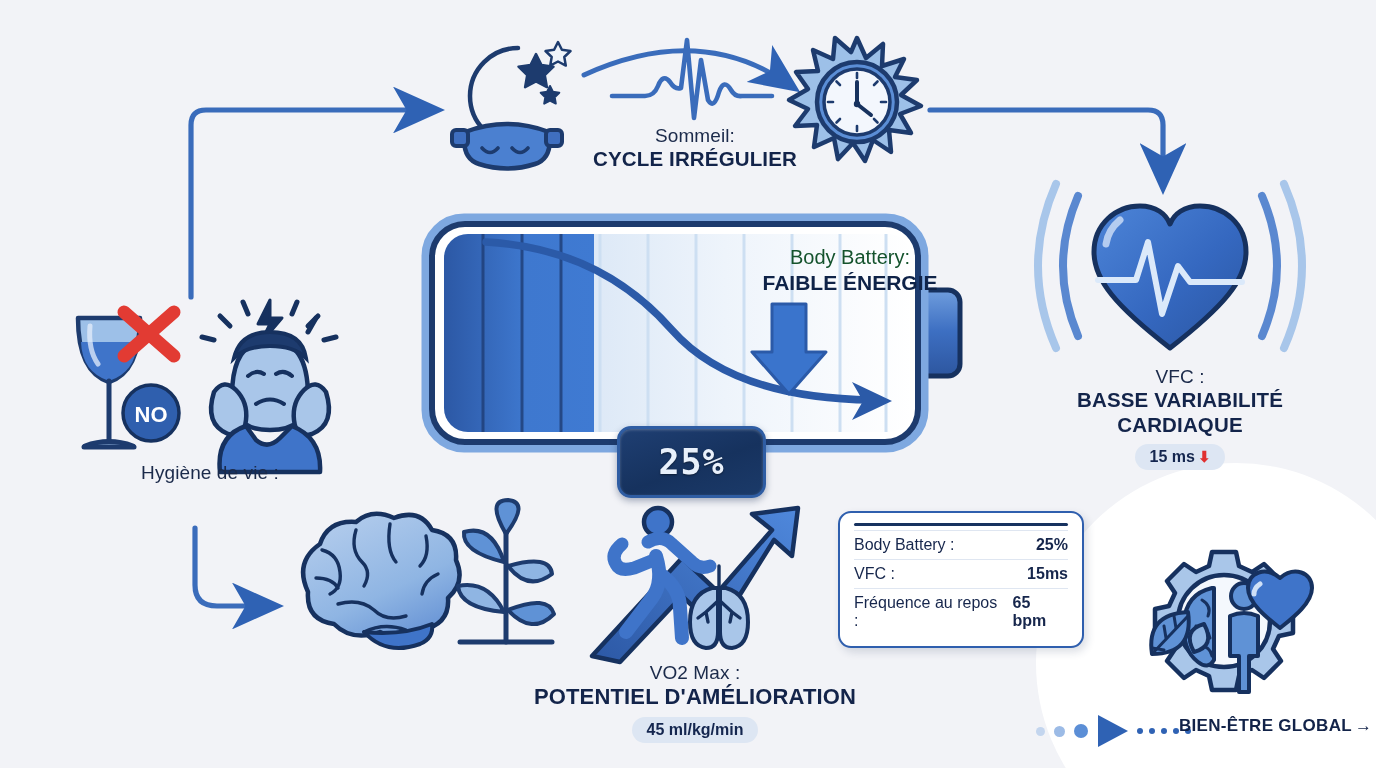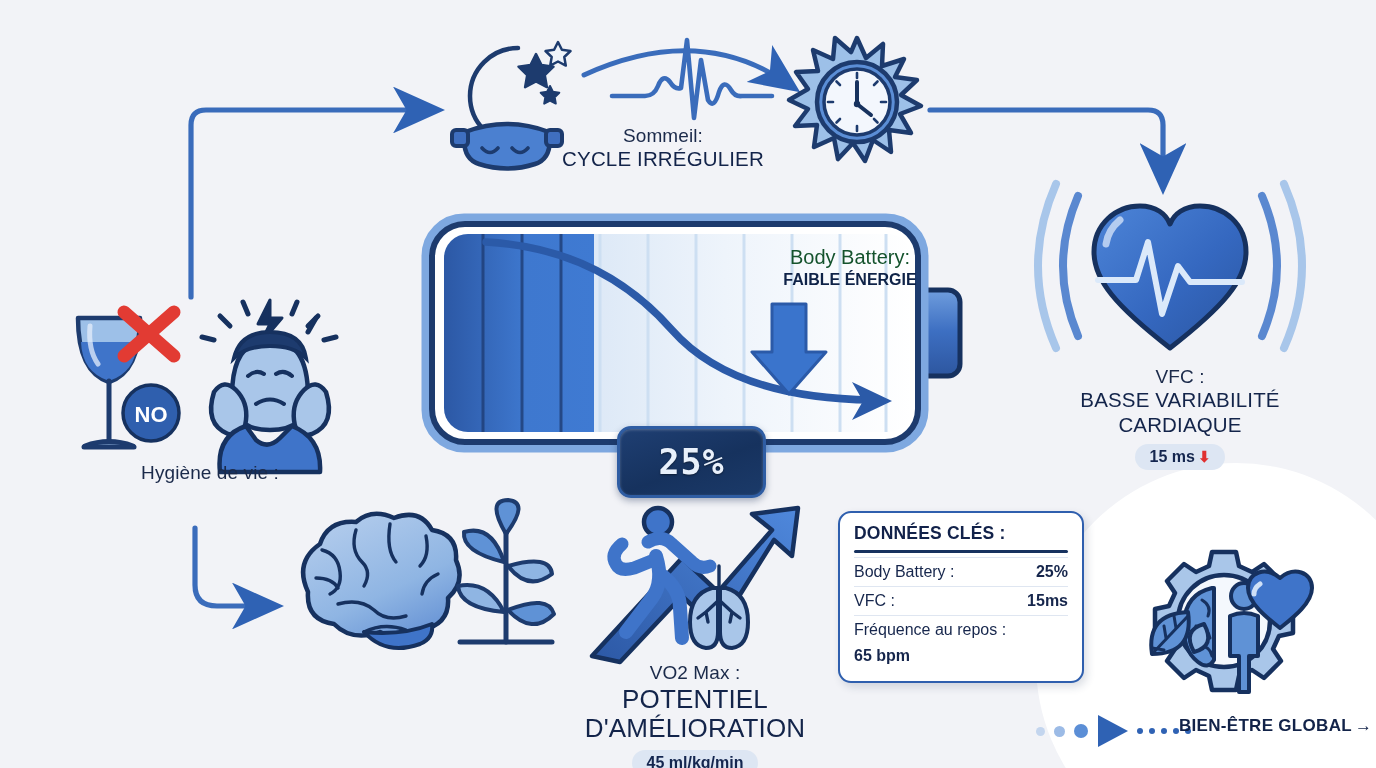--- a/index.html
+++ b/index.html
@@ -10,36 +10,36 @@
     color:#14213d;
     position:relative;
   }
   .stage{position:absolute;inset:0;}
   .abs{position:absolute;}
   svg{display:block;overflow:visible;}
 
   
   .cap{position:absolute;text-align:center;line-height:1.12;}
   .cap .lite{font-size:19px;font-weight:400;color:#1b2a4a;letter-spacing:.1px;display:block;}
-  .cap .bold{font-size:20.5px;font-weight:400;color:#13244a;letter-spacing:.15px;display:block;margin-top:2px;}
-  .cap .bold.big{font-size:26px;}
+  .cap .bold{font-size:20.5px;font-weight:700;color:#13244a;letter-spacing:.15px;display:block;margin-top:2px;}
+  .cap .bold.big{font-size:22px;}
 
   .pill{
     display:inline-block;margin-top:7px;
     background:#dde6f3;color:#14264f;
     font-size:16px;font-weight:700;
     padding:4px 15px;border-radius:14px;
     white-space:nowrap;
   }
   .pill .dn{color:#e03030;font-size:15px;font-weight:700;margin-left:3px;}
 
   
   .batt-label{position:absolute;text-align:center;line-height:1.15;}
   .batt-label .lite{font-size:20px;color:#14532d;display:block;font-weight:400;}
-  .batt-label .bold{font-size:16px;color:#0f2348;display:block;font-weight:700;margin-top:2px;}
+  .batt-label .bold{font-size:21px;color:#0f2348;display:block;font-weight:700;margin-top:2px;}
 
   
   .digital{
     position:absolute;
     width:143px;height:66px;
     border-radius:14px;
     background:linear-gradient(160deg,#1f3f73 0%,#16325e 55%,#1b3a69 100%);
     border:3px solid #2f5da3;
     box-shadow:0 3px 7px rgba(20,40,80,.35), inset 0 1px 3px rgba(255,255,255,.25);
     display:flex;align-items:center;justify-content:center;
@@ -68,21 +68,21 @@
   .card .rule{height:2.5px;background:#17325f;border-radius:2px;margin-bottom:4px;}
   .card .row{
     display:flex;justify-content:space-between;align-items:baseline;
     font-size:16px;color:#16264c;
     padding:5px 0 5px 0;
     border-top:1.5px solid #dfe6f1;
   }
   .card .row:first-of-type{border-top:none;}
   .card .row .k{font-weight:400;}
   .card .row .v{font-weight:700;}
-  .card .row.wide{justify-content:flex-start;gap:8px;flex-direction:column;}
+  .card .row.wide{justify-content:flex-start;gap:8px;}
 
   
   .cta{
     position:absolute;left:1147px;top:716px;
     font-size:17px;font-weight:700;color:#122349;letter-spacing:.3px;
     white-space:nowrap;
     margin-left:32px;
   }
   .cta .arrowglyph{font-weight:700;margin-left:3px;}
 
@@ -145,21 +145,21 @@
           <line x1="-20.5" y1="20.5" x2="-17" y2="17"></line>
         <line x1="20.5" y1="20.5" x2="17" y2="17"></line>
           <line x1="-20.5" y1="-20.5" x2="-17" y2="-17"></line>
       </g>
       <line x1="0" y1="2" x2="0" y2="-20" stroke="#17325e" stroke-width="4" stroke-linecap="round"></line>
       <line x1="0" y1="2" x2="14" y2="13" stroke="#17325e" stroke-width="4" stroke-linecap="round"></line>
       <circle cx="0" cy="2" r="3.2" fill="#17325e"></circle>
     </g>
   </svg>
 
-  <div class="cap" style="left:508px;top:125px;width:310px;">
+  <div class="cap" style="left:540px;top:125px;width:310px;">
     <span class="lite">Sommeil:</span>
     <span class="bold">CYCLE IRRÉGULIER</span>
   </div>
 
   <svg class="abs" style="left:60px;top:300px;" width="135" height="170">
     <path d="M18,18 L80,18 Q80,72 49,82 Q18,72 18,18 Z" fill="#9dc0e8" stroke="#1d3b6e" stroke-width="4.5" stroke-linejoin="round"></path>
     <path d="M21,42 L77,42 Q76,72 49,81 Q22,72 21,42 Z" fill="#3f74c9" stroke="none"></path>
     <path d="M30,26 q-2,24 8,38" fill="none" stroke="#e6eefb" stroke-width="5" stroke-linecap="round" opacity=".75"></path>
     <line x1="49" y1="81" x2="49" y2="140" stroke="#1d3b6e" stroke-width="5" stroke-linecap="round"></line>
     <path d="M25,146 q24,-9 48,0" fill="#9dc0e8" stroke="#1d3b6e" stroke-width="5" stroke-linecap="round" stroke-linejoin="round"></path>
@@ -346,21 +346,20 @@
     </g>
   </svg>
 
   <div class="cap" style="left:520px;top:662px;width:350px;">
     <span class="lite">VO2 Max :</span>
     <span class="bold big">POTENTIEL D'AMÉLIORATION</span>
     <span class="pill">45 ml/kg/min</span>
   </div>
 
   <div class="card">
-    <h3>DONNÉES CLÉS :</h3>
     <div class="rule"></div>
     <div class="row">
       <span class="k">Body Battery :</span>
       <span class="v">25%</span>
     </div>
     <div class="row">
       <span class="k">VFC :</span>
       <span class="v">15ms</span>
     </div>
     <div class="row wide">

